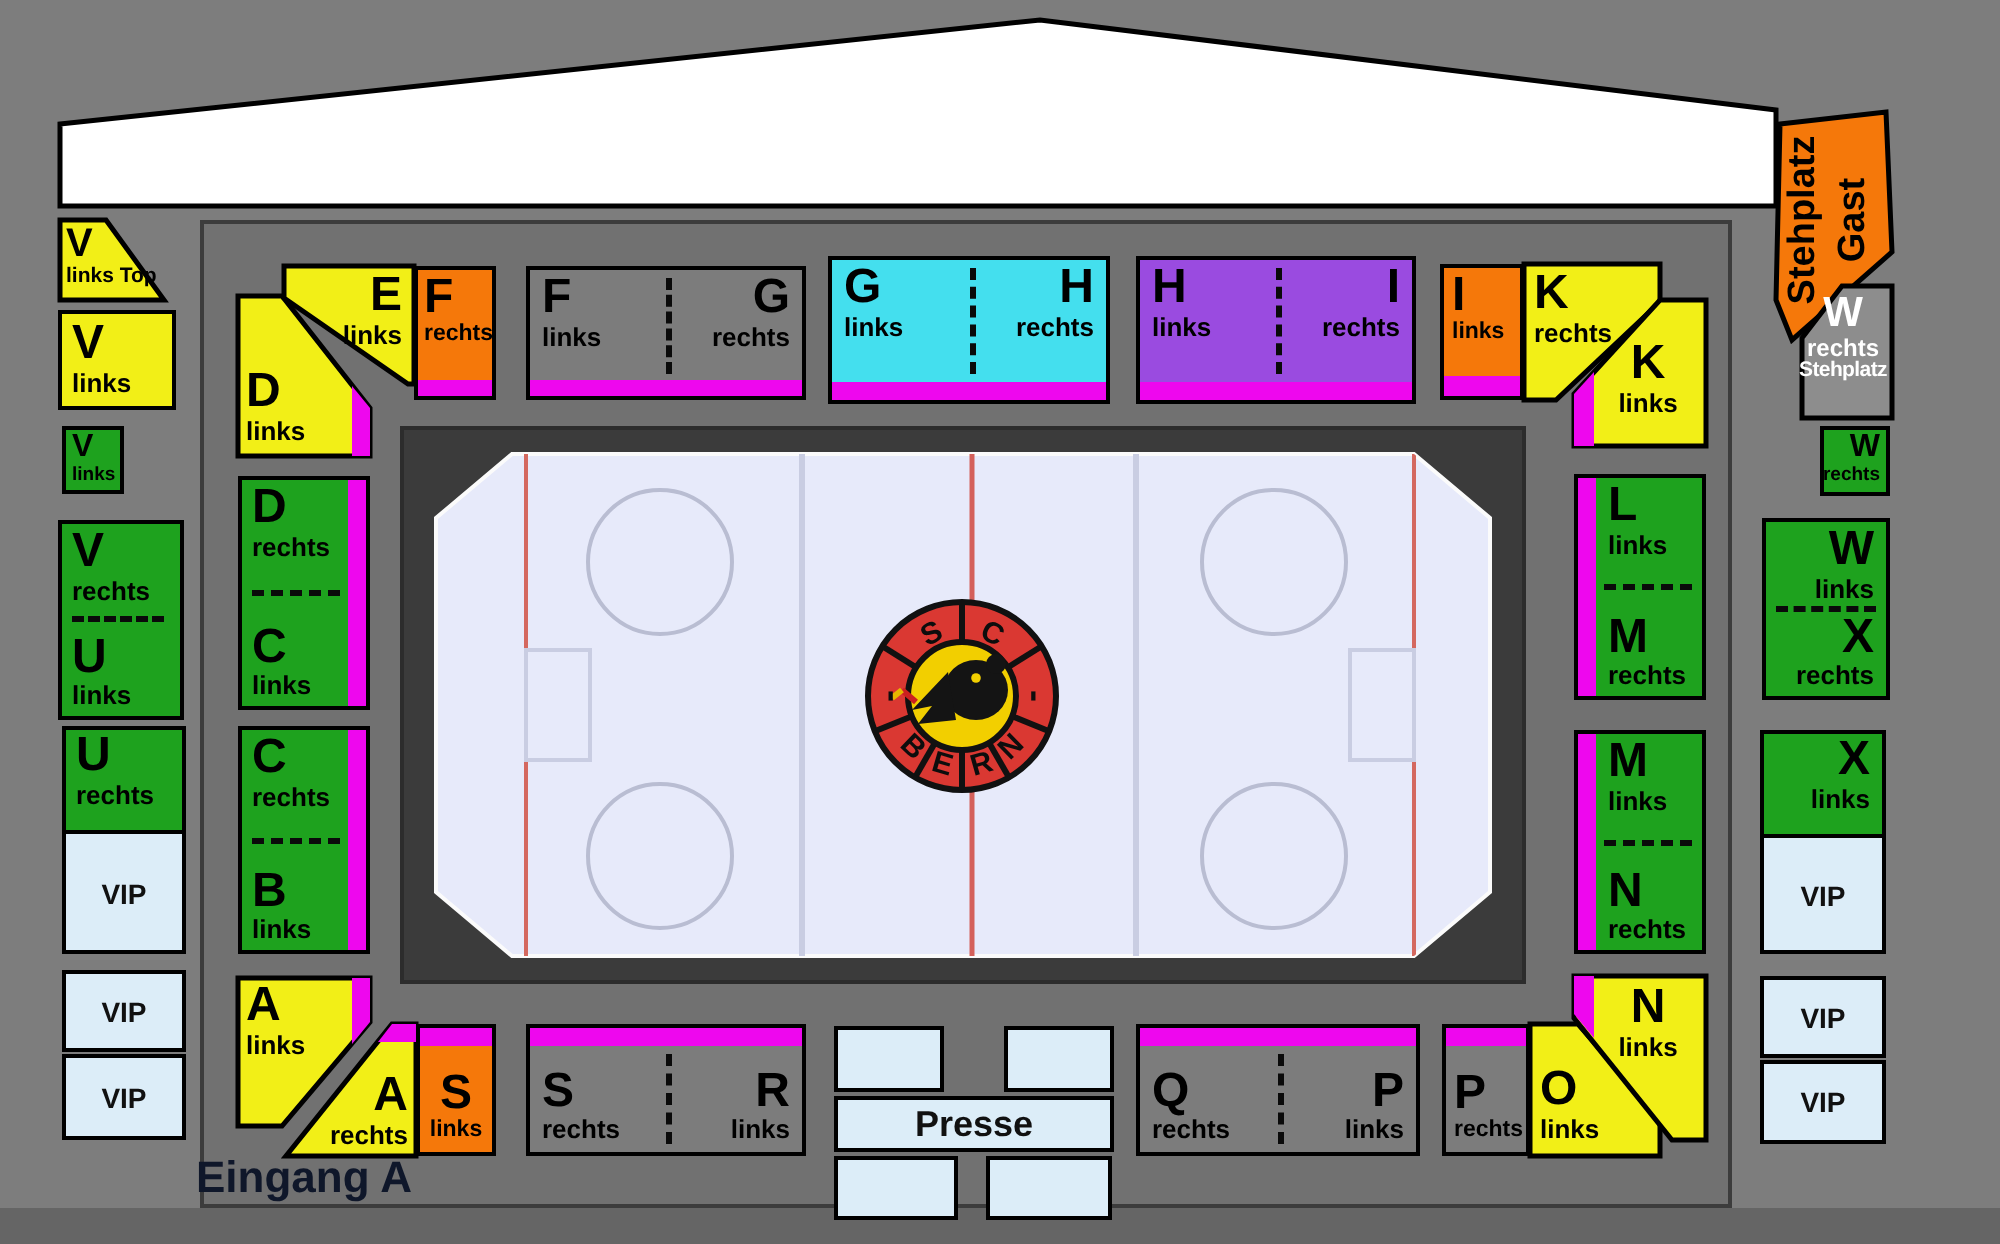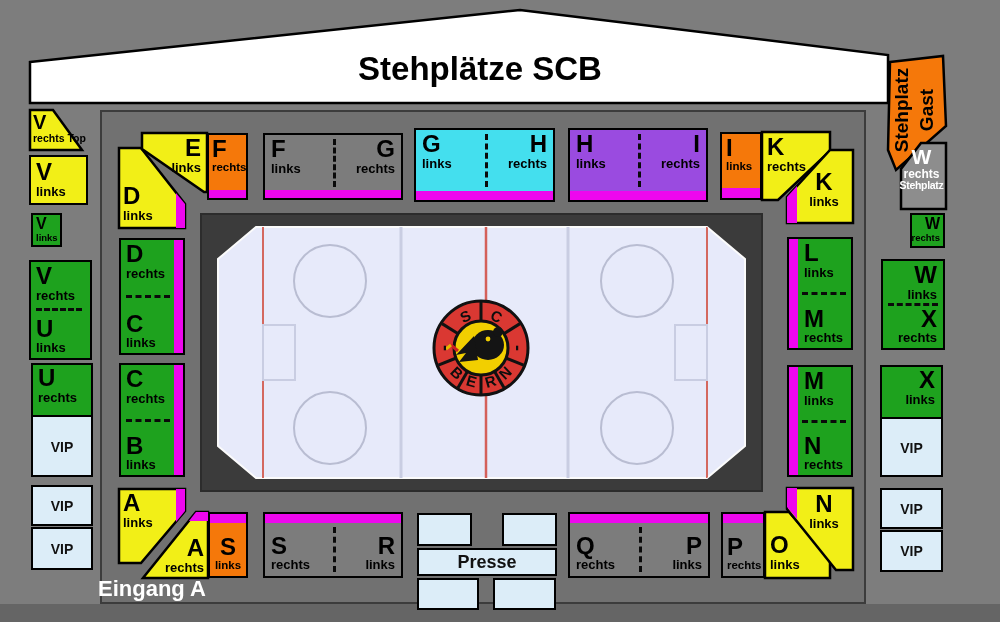--- a/index.html
+++ b/index.html
@@ -114,38 +114,35 @@
     <polygon points="787,197 797,186 797,223 787,223" fill="#ee07ee"></polygon>
     <polygon points="119,489 185,489 185,511 141,563 119,563" fill="#f2ef17" stroke="#000" stroke-width="2.5"></polygon>
     <polygon points="176,489 185,489 185,511 176,522" fill="#ee07ee"></polygon>
     <polygon points="196,512 208,512 208,578 143,578" fill="#f2ef17" stroke="#000" stroke-width="2.5"></polygon>
     <polygon points="196,512 208,512 208,521 189,521" fill="#ee07ee"></polygon>
     <polygon points="765,512 789,512 830,559 830,578 765,578" fill="#f2ef17" stroke="#000" stroke-width="2.5"></polygon>
     <polygon points="787,488 853,488 853,570 836,570 787,509" fill="#f2ef17" stroke="#000" stroke-width="2.5"></polygon>
     <polygon points="787,488 797,488 797,519 787,507" fill="#ee07ee"></polygon>
   </svg>
 
-  <div class="lab tc" style="left:230px;top:52px;width:500px;font-size:33px;">
-    <span>Stehplätze SCB</span>
-  </div>
 
   <div class="lab tc" style="left:860px;top:84px;width:112px;height:52px;transform:rotate(-90deg);font-size:19px;line-height:1.3;">
     <span style="display:block">Stehplatz</span>
     <span style="display:block">Gast</span>
   </div>
 
   <div class="lab tc white" style="left:898px;top:146px;width:47px;">
     <span style="display:block;font-size:21px">W</span>
     <span style="display:block;font-size:12px">rechts</span>
     <span style="display:block;font-size:10.5px;letter-spacing:-0.3px">Stehplatz</span>
   </div>
 
   <div class="lab" style="left:33px;top:112px;">
     <span style="display:block;font-size:20px">V</span>
-    <span style="display:block;font-size:10.5px">rechts Top</span>
+    <span style="display:block;font-size:10.5px">links Top</span>
   </div>
 
   <div class="sec yellow z6" style="left:29px;top:155px;width:59px;height:50px;">
     <div class="lab" style="left:5px;top:3px;">
       <span class="L">V</span>
       <span class="s">links</span>
     </div>
   </div>
 
   <div class="sec green z6" style="left:31px;top:213px;width:31px;height:34px;">
@@ -424,17 +421,17 @@
       <span class="L">P</span>
       <span class="s2">rechts</span>
     </div>
   </div>
 
   <div class="lab" style="left:770px;top:533px;">
     <span class="L">O</span>
     <span class="s">links</span>
   </div>
 
-  <div class="lab white" style="left:98px;top:578px;font-size:22px;color:#ffffff;text-align:center;">
+  <div class="lab white" style="left:98px;top:578px;font-size:22px;color:#0f172a;text-align:center;">
     <span>Eingang A</span>
   </div>
 
 </div>
 
 </body></html>

